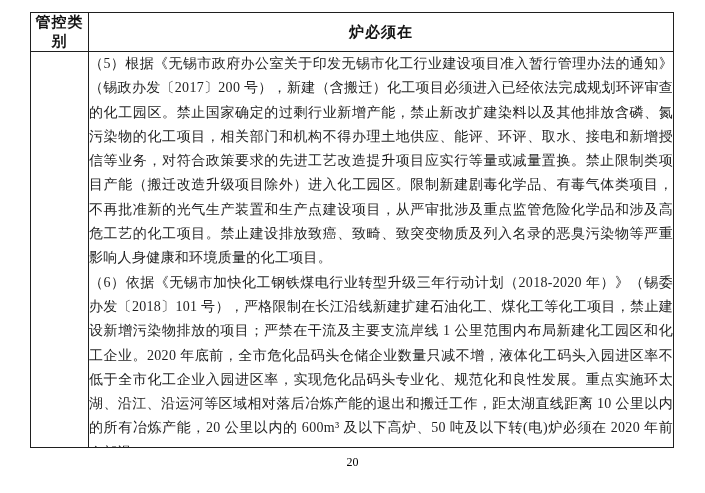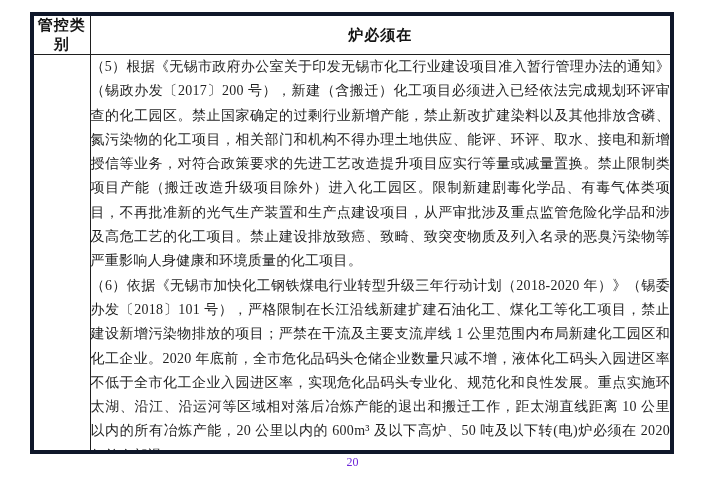--- a/index.html
+++ b/index.html
@@ -18,21 +18,21 @@
     inset: 0;
     background: #ffffff;
   }
   table.doc-table {
     position: absolute;
     left: 30px;
     top: 12px;
     width: 644px;
     border-collapse: collapse;
     table-layout: fixed;
-    border: 4px solid #0f172a;
+    border: 1px solid #0f172a;
   }
   table.doc-table th,
   table.doc-table td {
     border: 1px solid #1f1f1f;
     padding: 0;
   }
   th.header-cell {
     height: 33px;
     font-weight: bold;
     font-size: 15px;
@@ -64,21 +64,21 @@
     color: #1f1f1f;
     word-break: break-all;
   }
   .page-number {
     position: absolute;
     left: 0;
     right: 0;
     top: 455px;
     text-align: center;
     font-size: 12px;
-    color: #6d28d9;
+    color: #000000;
   }
 </style>
 </head>
 <body>
 
 <div class="page">
 
   <table class="doc-table">
     <colgroup>
       <col style="width:58px">

